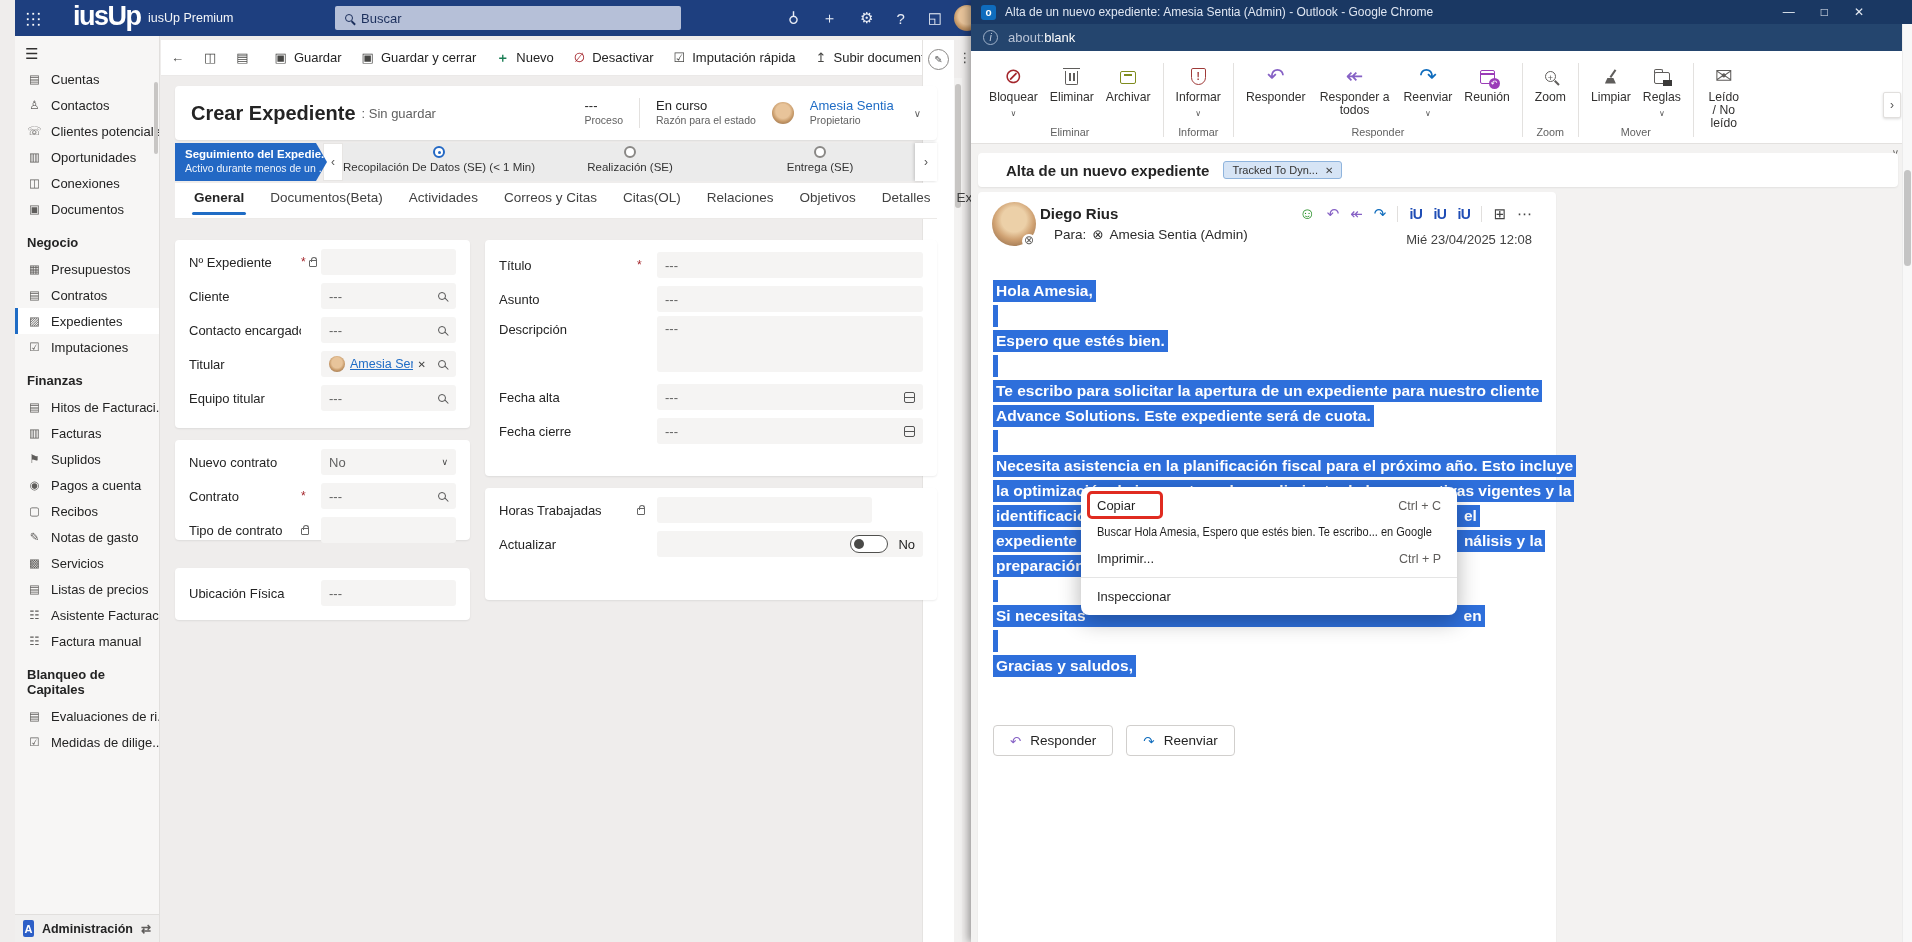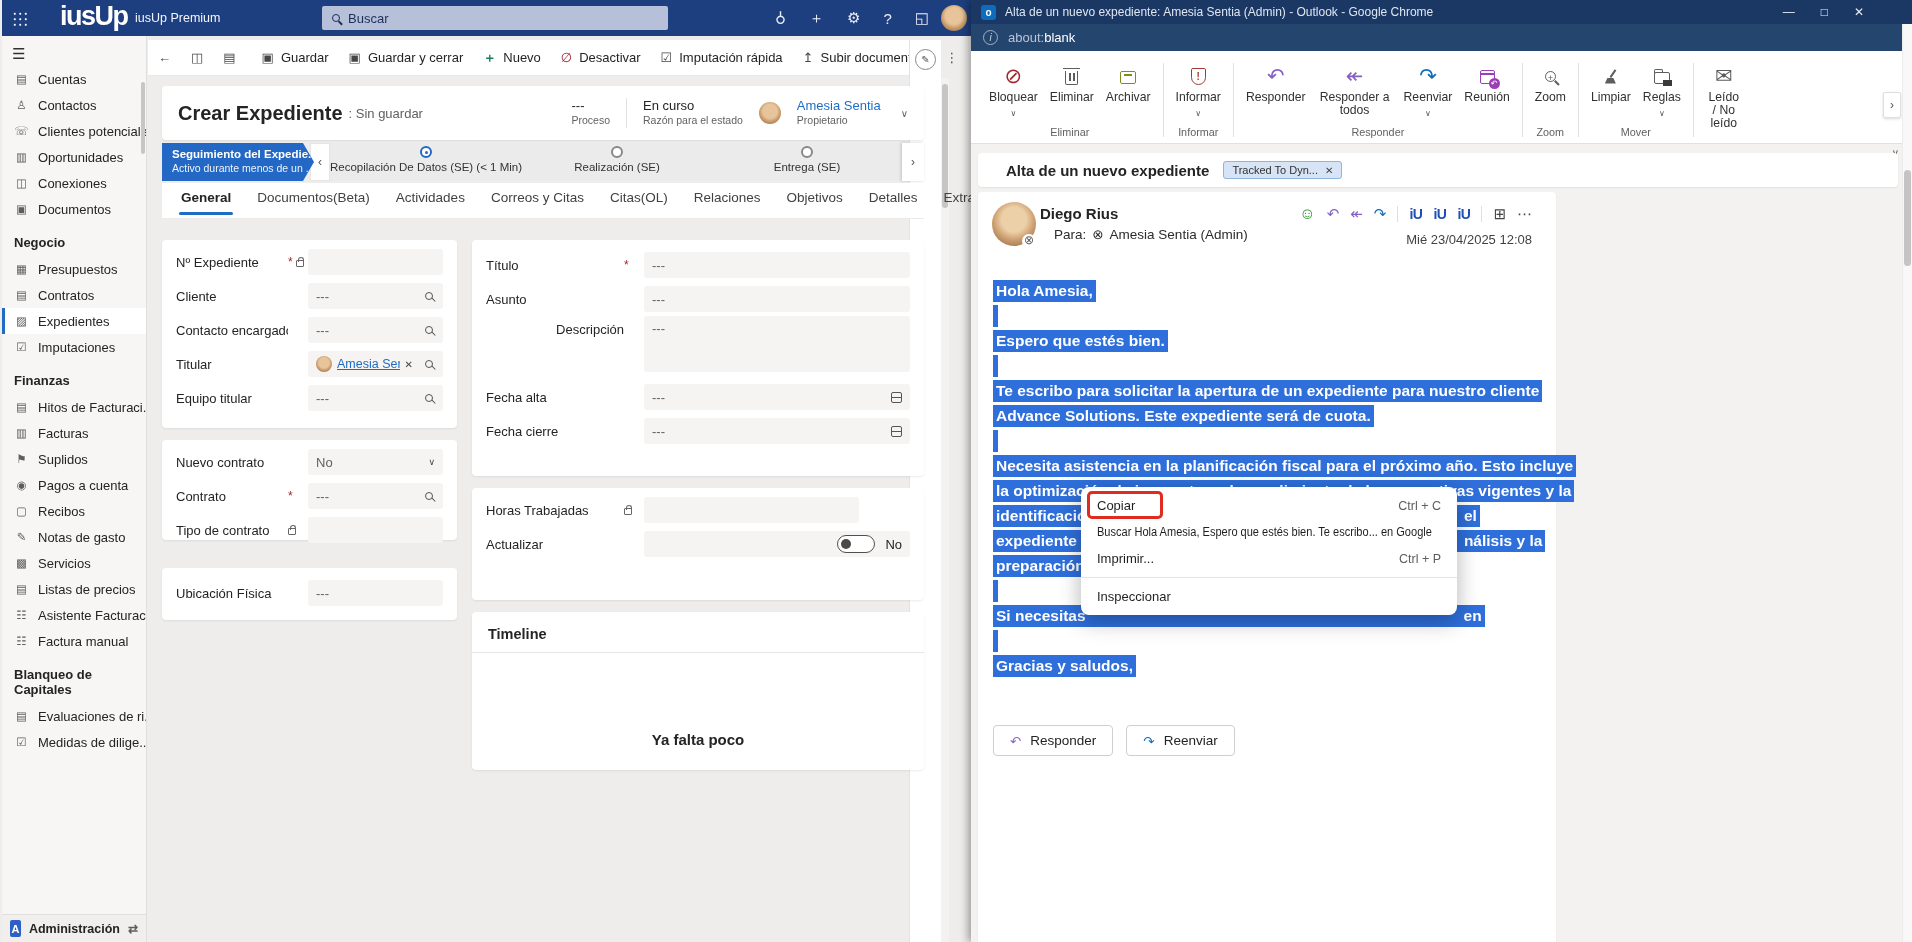--- a/index.html
+++ b/index.html
@@ -1,21 +1,21 @@
 <!DOCTYPE html>
 <html><head>
 <meta charset="utf-8">
 <style>
   * { margin:0; padding:0; box-sizing:border-box; }
   html,body { background:#555; }
   .stage { position:relative; width:1912px; height:942px; overflow:hidden;
            font-family:"Liberation Sans", sans-serif; background:#efedec; }
 
   
-  .lapp { position:absolute; left:2px; top:0; width:971px; height:942px; background:#efedec; }
+  .lapp { position:absolute; left:15px; top:0; width:971px; height:942px; background:#efedec; }
   .topbar { position:absolute; left:0; top:0; width:100%; height:36px; background:#1e3f7f; color:#fff; }
   .waffle { position:absolute; left:10px; top:11px; width:16px; height:15px;
             background-image:radial-gradient(#fff 1.2px, rgba(0,0,0,0) 1.4px); background-size:5.5px 5.5px; }
   .logo { position:absolute; left:58px; top:1px; font-size:27px; font-weight:800; letter-spacing:-1.5px; }
   .appname { position:absolute; left:133px; top:11px; font-size:12.5px; opacity:.95; }
   .searchbox { position:absolute; left:320px; top:6px; width:346px; height:24px; background:#b6c0d8;
                border-radius:2px; display:flex; align-items:center; gap:8px; padding:0 10px;
                color:#1c2f5c; font-size:13px; }
   .mag { width:8px; height:8px; border:1.5px solid #1c2f5c; border-radius:50%; position:relative; flex:0 0 auto; }
   .mag::after { content:''; position:absolute; width:5px; height:1.5px; background:#1c2f5c;
@@ -94,21 +94,21 @@
   .tabsbar { position:absolute; left:160px; top:183px; width:762px; height:36px; background:#fff;
              display:flex; align-items:stretch; padding-left:6px; border-bottom:1px solid #eceae8; }
   .tab { font-size:13.5px; color:#424242; padding:7px 13px 0 13px; position:relative; white-space:nowrap; }
   .tab.sel { font-weight:700; color:#242424; }
   .tab.sel::after { content:''; position:absolute; left:11px; right:11px; bottom:3px; height:3px;
                     border-radius:2px; background:#1f6cc5; }
 
   
   .frow { display:flex; align-items:center; height:34px; padding:0 14px; font-size:13px; }
   .frow.tall { height:64px; align-items:flex-start; }
-  .frow.tall .flw { padding-top:6px;text-align:right; }
+  .frow.tall .flw { padding-top:6px; }
   .flw { flex:0 0 112px; color:#242424; white-space:nowrap; overflow:hidden; }
   .wideL .flw { flex:0 0 138px; }
   .fmark { flex:0 0 20px; display:flex; align-items:center; gap:3px; }
   .freq { color:#a4262c; font-size:12px; }
   .flock { width:8px; height:7px; border:1px solid #666; border-radius:1px; position:relative; margin-top:3px; }
   .flock::before { content:''; position:absolute; left:1px; top:-4px; width:4px; height:4px;
                    border:1px solid #666; border-bottom:none; border-radius:3px 3px 0 0; }
   .finput { flex:1 1 auto; height:26px; background:#f5f4f3; border-radius:3px; display:flex;
             align-items:center; gap:6px; padding:0 8px; color:#616161; position:relative; min-width:0; }
   .finput.fixed { flex:0 0 auto; }
@@ -696,24 +696,20 @@
           <div class="finput">
             <span class="fval"></span>
             <span class="twrap">
               <span class="tgl"></span>
               <span class="tgllbl">No</span>
             </span>
           </div>
         </div>
       </div>
 
-    <div class="card" id="cardF">
-      <div class="tlTitle">Timeline</div>
-      <div class="tlEmpty">Ya falta poco</div>
-    </div>
   </div>
 
   <div class="rapp">
     <div class="rtitle">
       <span class="olicon">o</span>
       <span>Alta de un nuevo expediente: Amesia Sentia (Admin) - Outlook - Google Chrome</span>
       <span class="wbtns">
         <span>—</span>
         <span>□</span>
         <span>✕</span>

